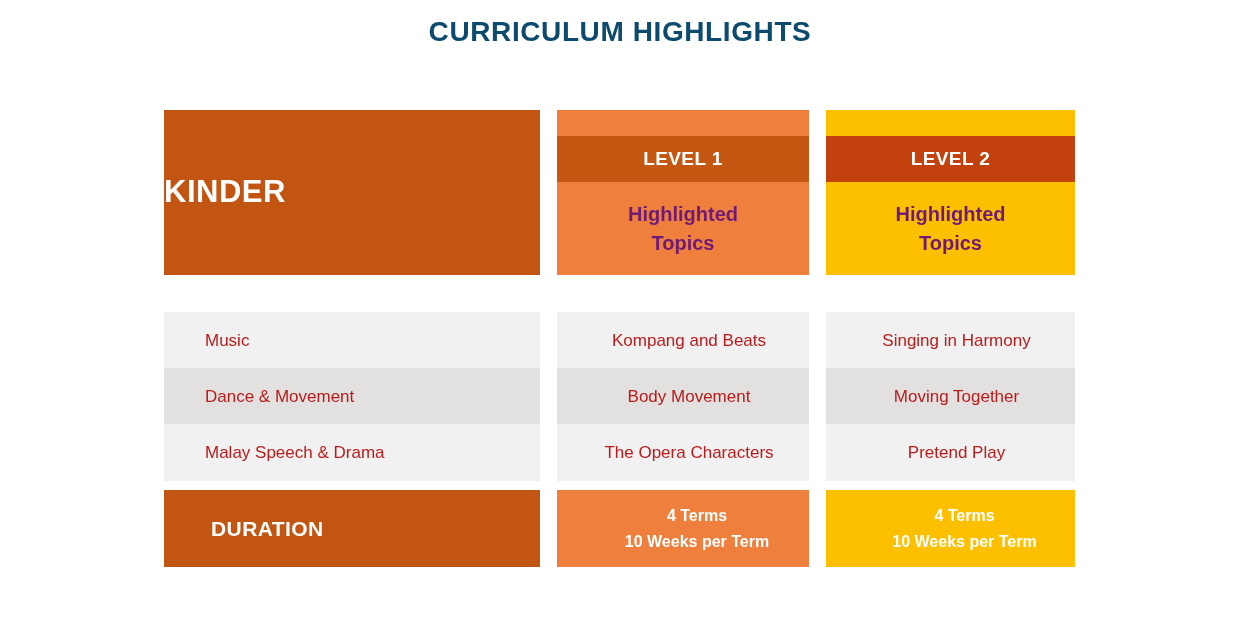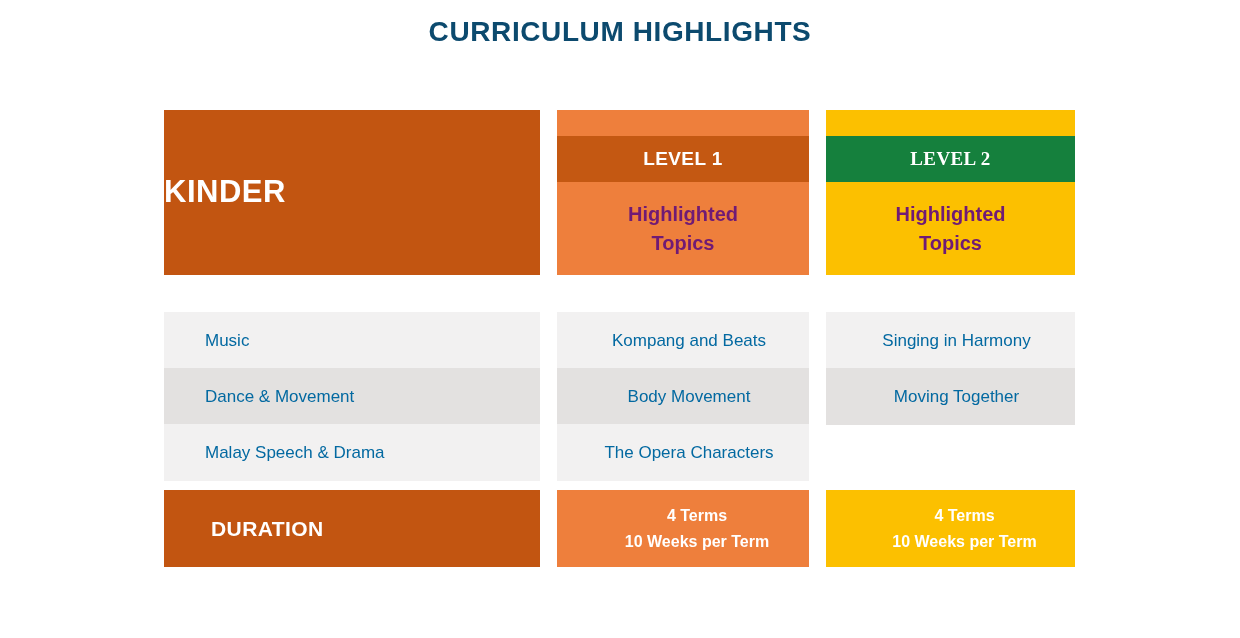--- a/index.html
+++ b/index.html
@@ -86,22 +86,21 @@
   }
 
   .hdr-level-band {
     height: 46px;
     background: #c45812;
     display: flex;
     align-items: center;
     justify-content: center;
   }
   .level-2 .hdr-level-band {
-    background: #15803d;
-    font-family: Liberation Serif, serif;
+    background: #c2410c;
   }
   .hdr-level-band .level-label {
     color: #ffffff;
     font-size: 19px;
     font-weight: bold;
     letter-spacing: 0.4px;
   }
 
   .hdr-topics {
     flex: 1 1 auto;
@@ -126,21 +125,21 @@
   .content-row {
     height: 56px;
   }
 
   .cell {
     box-sizing: border-box;
     height: 57px;
     display: flex;
     align-items: center;
     font-size: 17px;
-    color: #0369a1;
+    color: #b91c1c;
     font-family: "Liberation Sans", sans-serif;
   }
   .cell.shade-a { background: #f2f1f1; }
   .cell.shade-b { background: #e3e1e0; }
 
   .cell.align-left {
     justify-content: flex-start;
     padding-left: 41px;
   }
   .cell.align-center {
@@ -247,20 +246,21 @@
       <div class="cell shade-b align-center col-2">Body Movement</div>
       <div class="gap"></div>
       <div class="cell shade-b align-center col-3">Moving Together</div>
     </div>
 
     <div class="row content-row">
       <div class="cell shade-a align-left col-1">Malay Speech &amp; Drama</div>
       <div class="gap"></div>
       <div class="cell shade-a align-center col-2">The Opera Characters</div>
       <div class="gap"></div>
+      <div class="cell shade-a align-center col-3">Pretend Play</div>
     </div>
 
     <div class="spacer-2"></div>
 
     <div class="row footer-row">
 
       <div class="foot foot-kinder col-1">
         <span class="duration-label">DURATION</span>
       </div>
 

